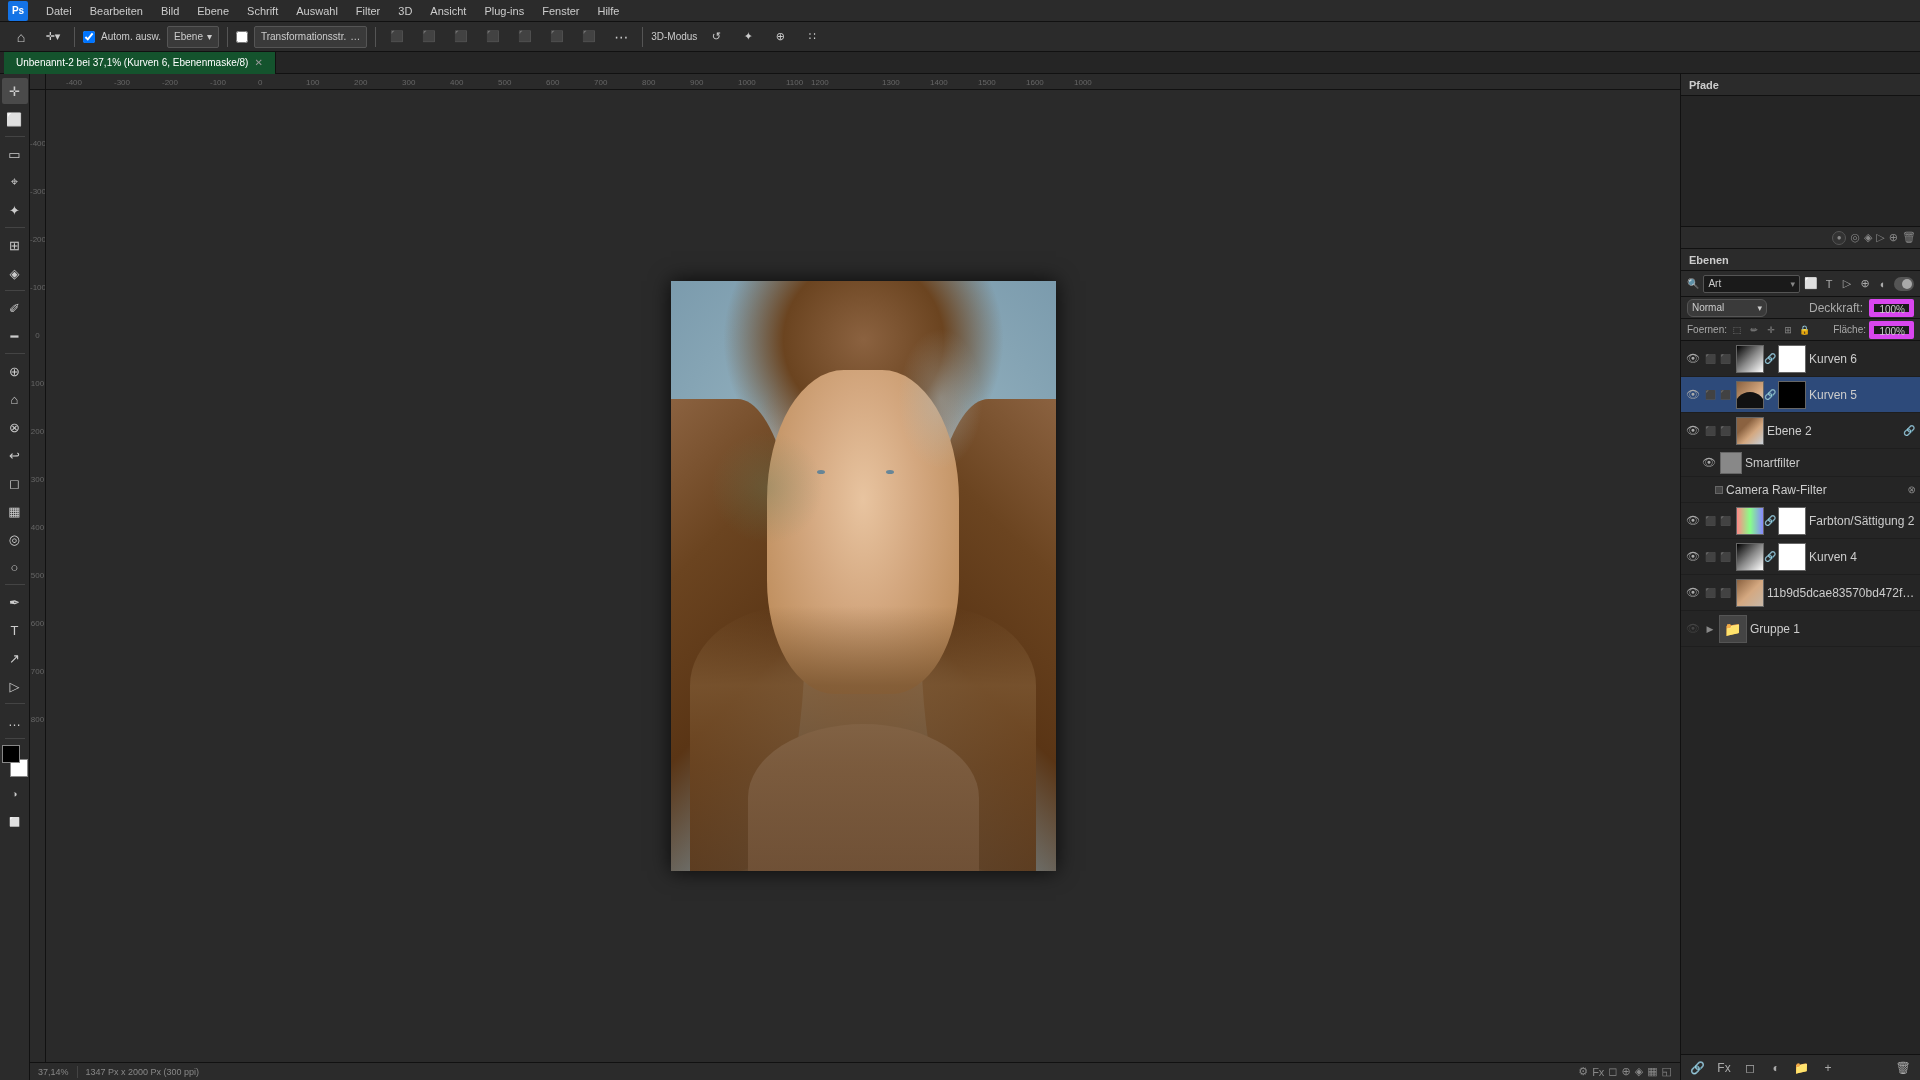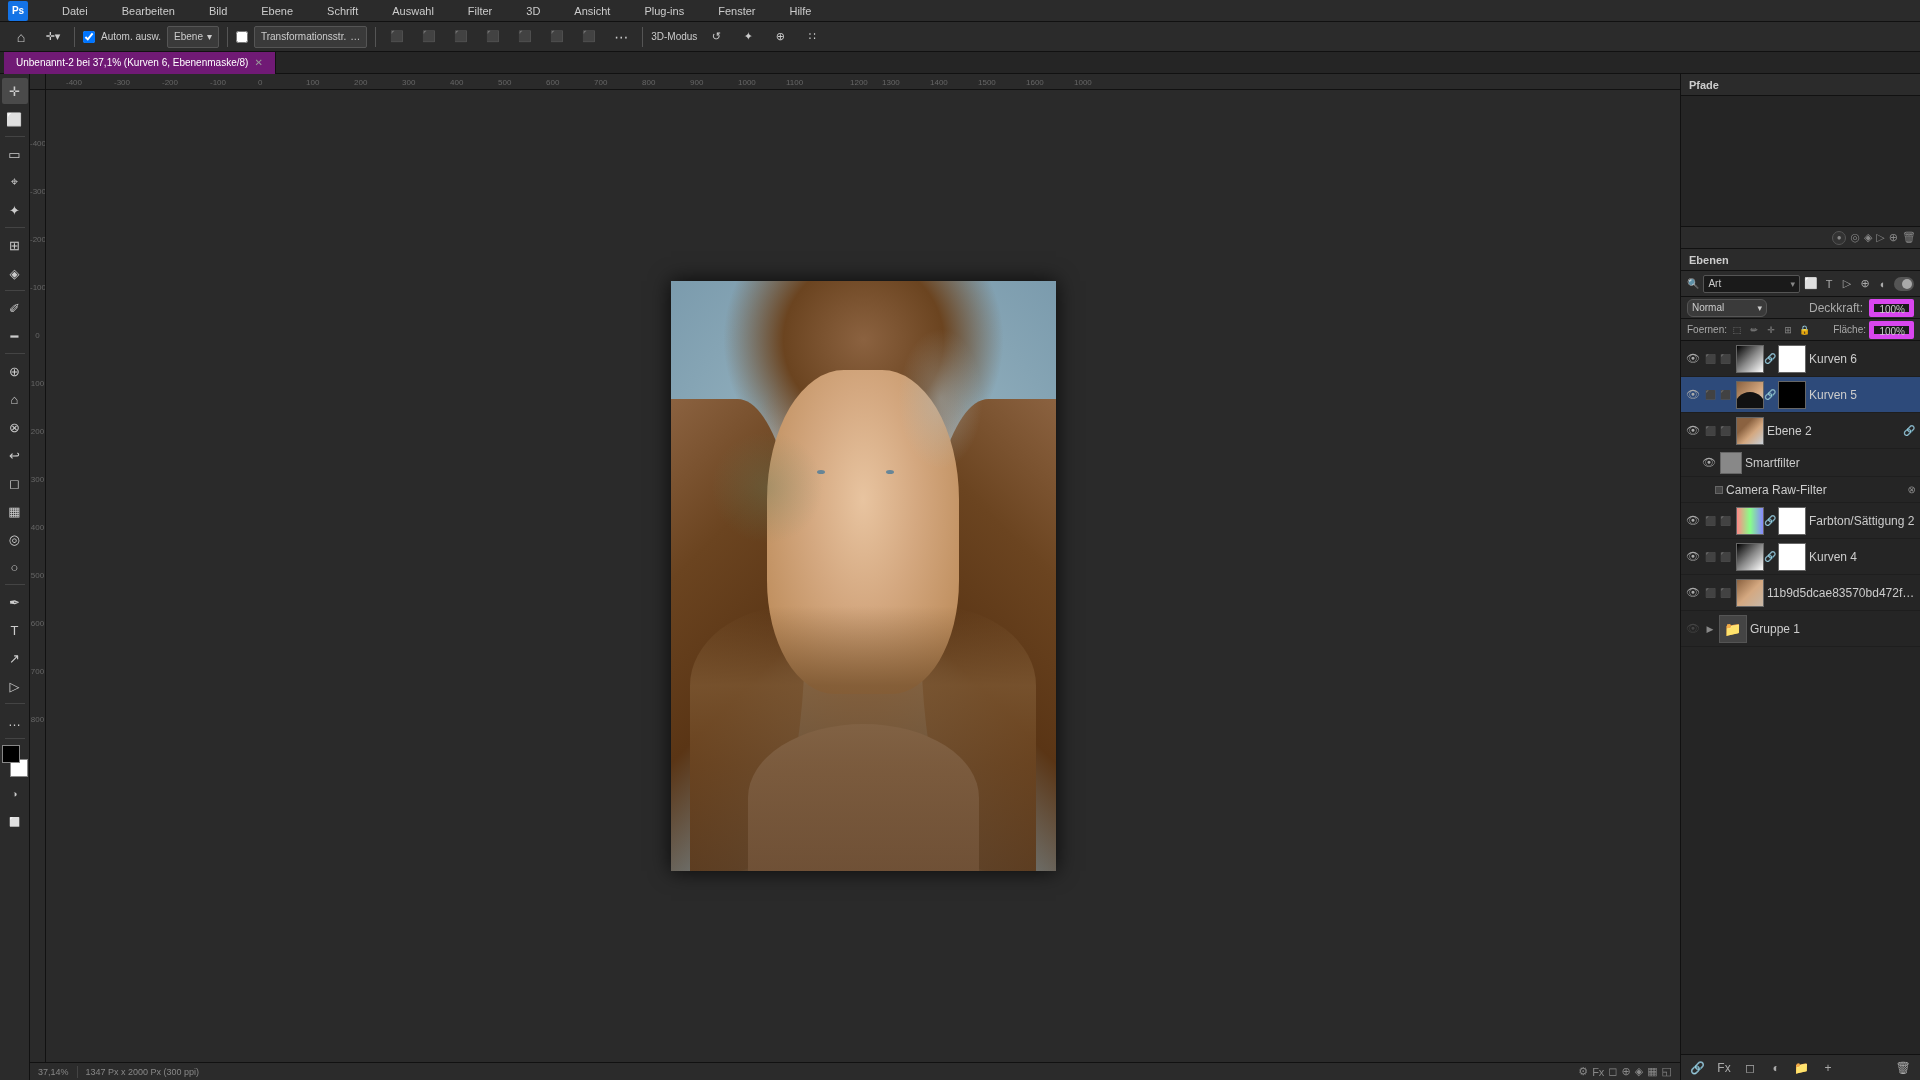--- a/index.html
+++ b/index.html
@@ -15,21 +15,21 @@
       flex-direction: column;
     }
 
     
     #menu-bar {
       height: 22px;
       background: #2b2b2b;
       display: flex;
       align-items: center;
       padding: 10px 8px;
-      gap: 18px;
+      gap: 2px;
       border-bottom: 1px solid #111;
       flex-shrink: 0;
     }
     .menu-logo {
       width: 20px;
       height: 20px;
       background: #1473e6;
       display: flex;
       align-items: center;
       justify-content: center;
@@ -97,21 +97,21 @@
       padding: 0 12px;
       background: #333;
       border-right: 1px solid #111;
       display: flex;
       align-items: center;
       gap: 6px;
       font-size: 10px;
       color: #ccc;
       cursor: pointer;
     }
-    .tab.active { background: #701a75; color: #fff; }
+    .tab.active { background: #14532d; color: #fff; }
     .tab-close {
       font-size: 10px;
       color: #999;
       cursor: pointer;
     }
 
     
     #main-layout {
       display: flex;
       flex: 1;
@@ -640,21 +640,21 @@
         <span class="ruler-mark" style="left:308px">200</span>
         <span class="ruler-mark" style="left:356px">300</span>
         <span class="ruler-mark" style="left:404px">400</span>
         <span class="ruler-mark" style="left:452px">500</span>
         <span class="ruler-mark" style="left:500px">600</span>
         <span class="ruler-mark" style="left:548px">700</span>
         <span class="ruler-mark" style="left:596px">800</span>
         <span class="ruler-mark" style="left:644px">900</span>
         <span class="ruler-mark" style="left:692px">1000</span>
         <span class="ruler-mark" style="left:740px">1100</span>
-        <span class="ruler-mark" style="left:804px">1200</span>
+        <span class="ruler-mark" style="left:765px">1200</span>
         <span class="ruler-mark" style="left:836px">1300</span>
         <span class="ruler-mark" style="left:884px">1400</span>
         <span class="ruler-mark" style="left:932px">1500</span>
         <span class="ruler-mark" style="left:980px">1600</span>
         <span class="ruler-mark" style="left:1028px">1000</span>
       </div>
     </div>
 
     <div id="canvas-content">
       <div id="ruler-side" style="position:relative;overflow:hidden;">

